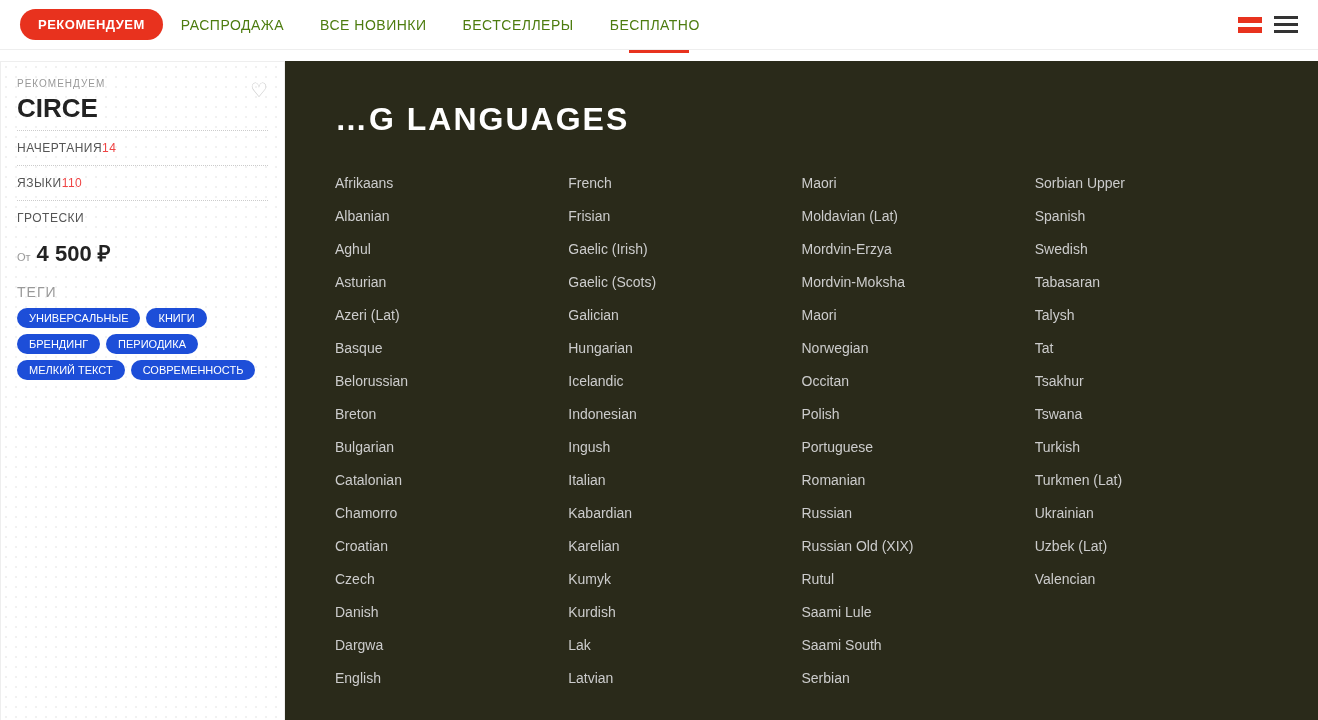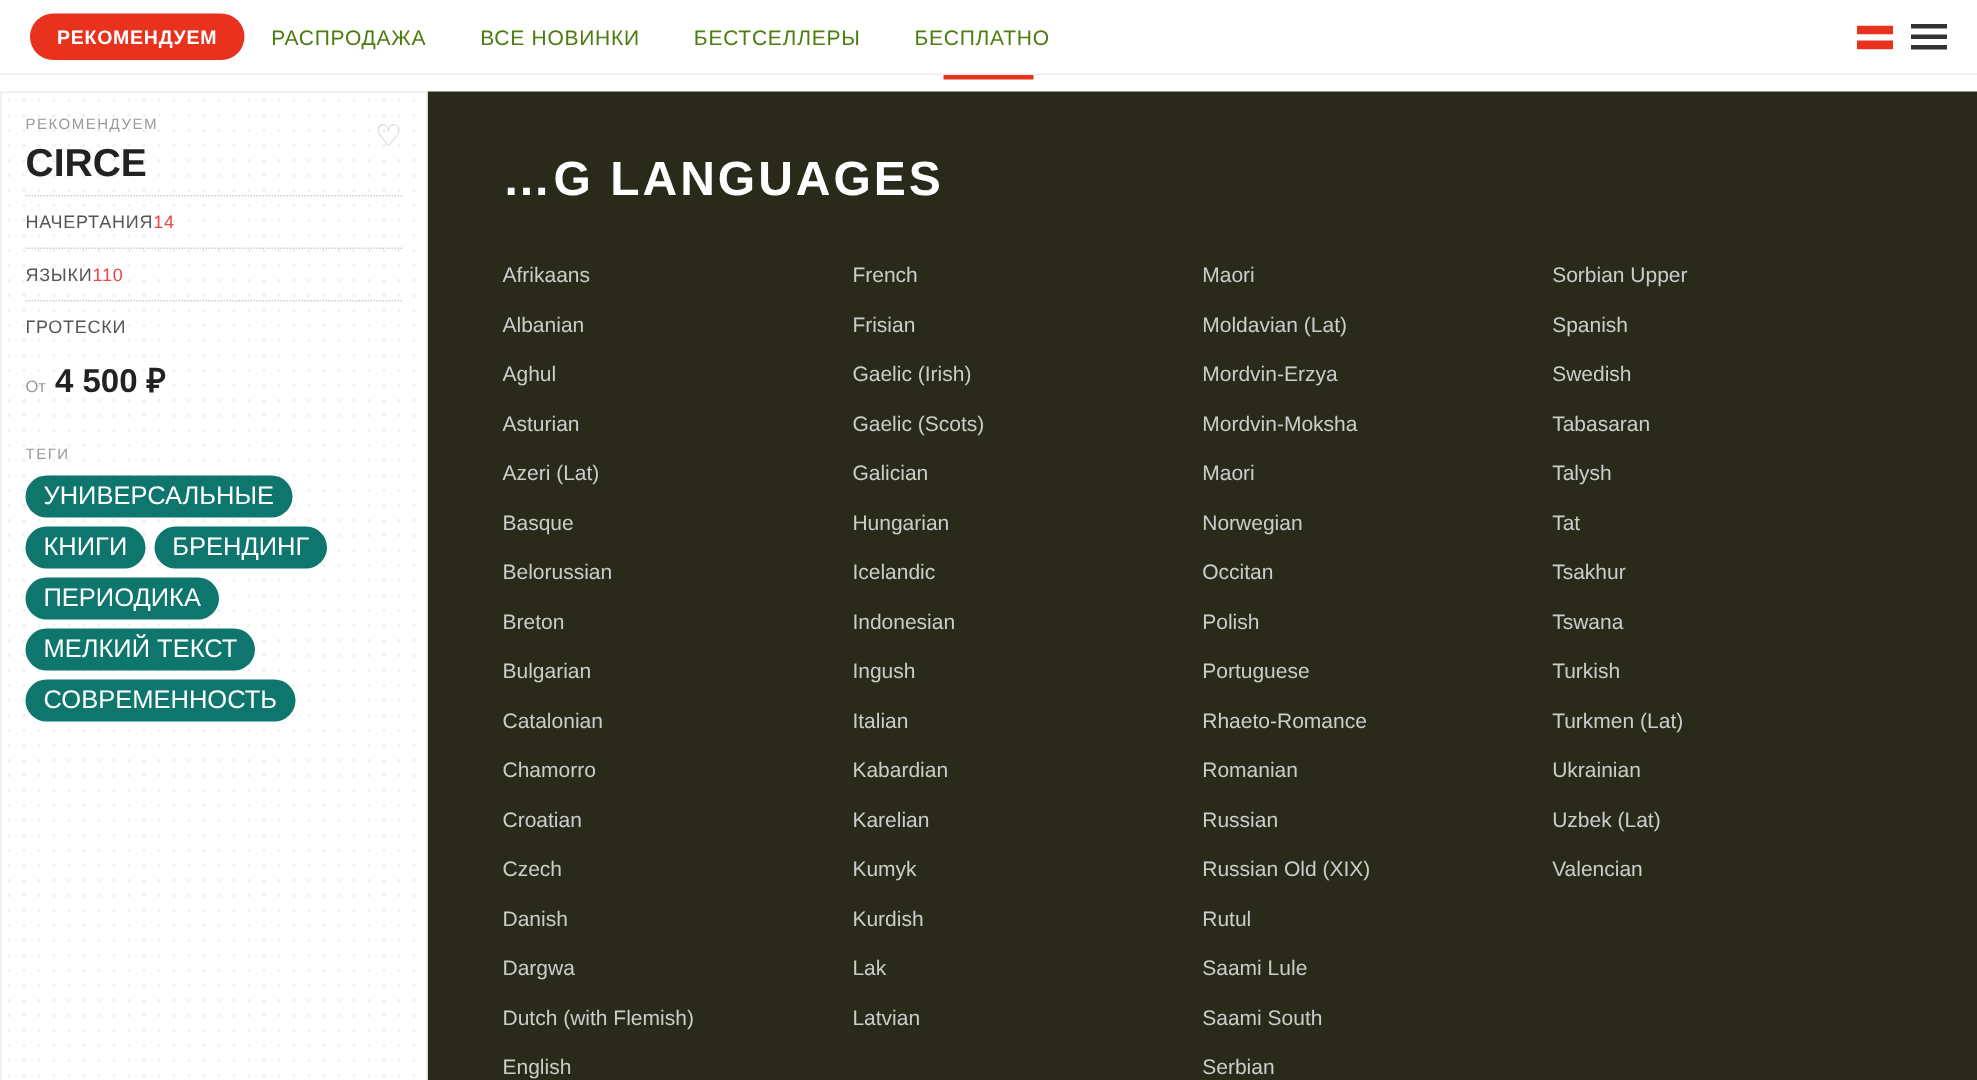--- a/index.html
+++ b/index.html
@@ -116,38 +116,38 @@
     .card-price-from {
       font-size: 11px;
       color: #999;
     }
     .card-price {
       font-size: 22px;
       font-weight: bold;
       color: #222;
     }
     .card-tags-label {
-      font-size: 10px;
+      font-size: 14px;
       color: #999;
       text-transform: uppercase;
       letter-spacing: 1px;
       margin-bottom: 8px;
-      margin-top: 23px;
+      margin-top: 9px;
     }
     .tags-row {
       display: flex;
       flex-wrap: wrap;
       gap: 6px;
     }
     .tag {
-      background: #0f766e;
+      background: #1d4ed8;
       color: #fff;
       border-radius: 14px;
       padding: 4px 12px;
-      font-size: 17px;
+      font-size: 11px;
       cursor: pointer;
     }
     .card-grid-bg {
       position: absolute;
       top: 0; left: 0; right: 0; bottom: 0;
       background-image: radial-gradient(circle, #ddd 1px, transparent 1px);
       background-size: 10px 10px;
       opacity: 0.4;
       z-index: -1;
     }
@@ -275,21 +275,20 @@
           <div class="lang-item">Basque</div>
           <div class="lang-item">Belorussian</div>
           <div class="lang-item">Breton</div>
           <div class="lang-item">Bulgarian</div>
           <div class="lang-item">Catalonian</div>
           <div class="lang-item">Chamorro</div>
           <div class="lang-item">Croatian</div>
           <div class="lang-item">Czech</div>
           <div class="lang-item">Danish</div>
           <div class="lang-item">Dargwa</div>
-          <div class="lang-item">Dutch (with Flemish)</div>
           <div class="lang-item">English</div>
         </div>
       <div class="lang-column" id="col2">
           <div class="lang-item">French</div>
           <div class="lang-item">Frisian</div>
           <div class="lang-item">Gaelic (Irish)</div>
           <div class="lang-item">Gaelic (Scots)</div>
           <div class="lang-item">Galician</div>
           <div class="lang-item">Hungarian</div>
           <div class="lang-item">Icelandic</div>
@@ -306,21 +305,20 @@
       <div class="lang-column" id="col3">
           <div class="lang-item">Maori</div>
           <div class="lang-item">Moldavian (Lat)</div>
           <div class="lang-item">Mordvin-Erzya</div>
           <div class="lang-item">Mordvin-Moksha</div>
           <div class="lang-item">Maori</div>
           <div class="lang-item">Norwegian</div>
           <div class="lang-item">Occitan</div>
           <div class="lang-item">Polish</div>
           <div class="lang-item">Portuguese</div>
-          <div class="lang-item">Rhaeto-Romance</div>
           <div class="lang-item">Romanian</div>
           <div class="lang-item">Russian</div>
           <div class="lang-item">Russian Old (XIX)</div>
           <div class="lang-item">Rutul</div>
           <div class="lang-item">Saami Lule</div>
           <div class="lang-item">Saami South</div>
           <div class="lang-item">Serbian</div>
         </div>
       <div class="lang-column" id="col4">
           <div class="lang-item">Sorbian Upper</div>

